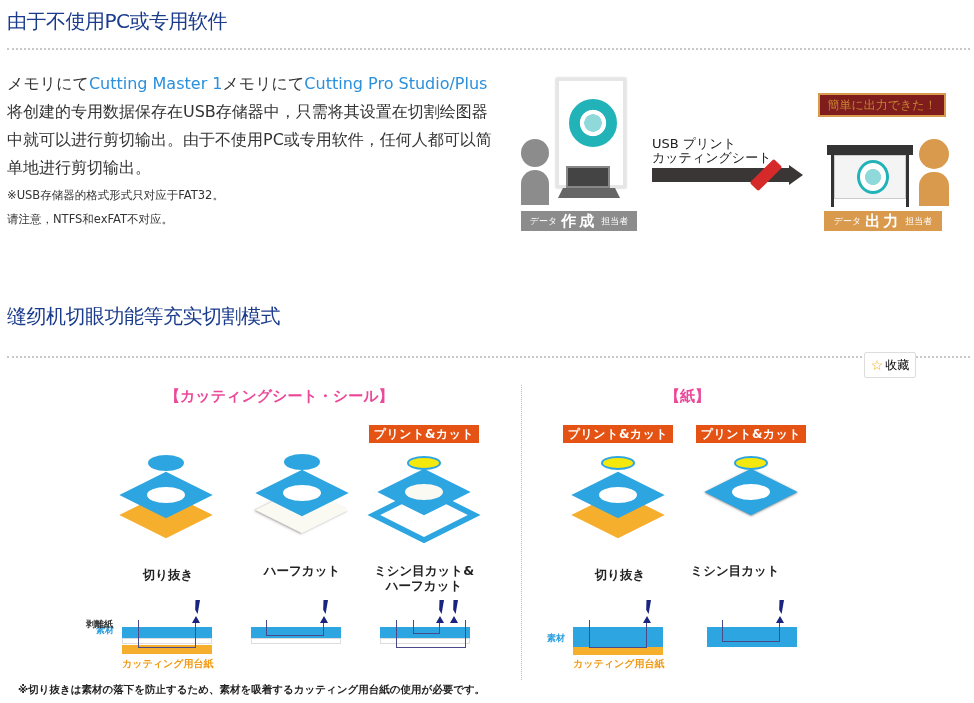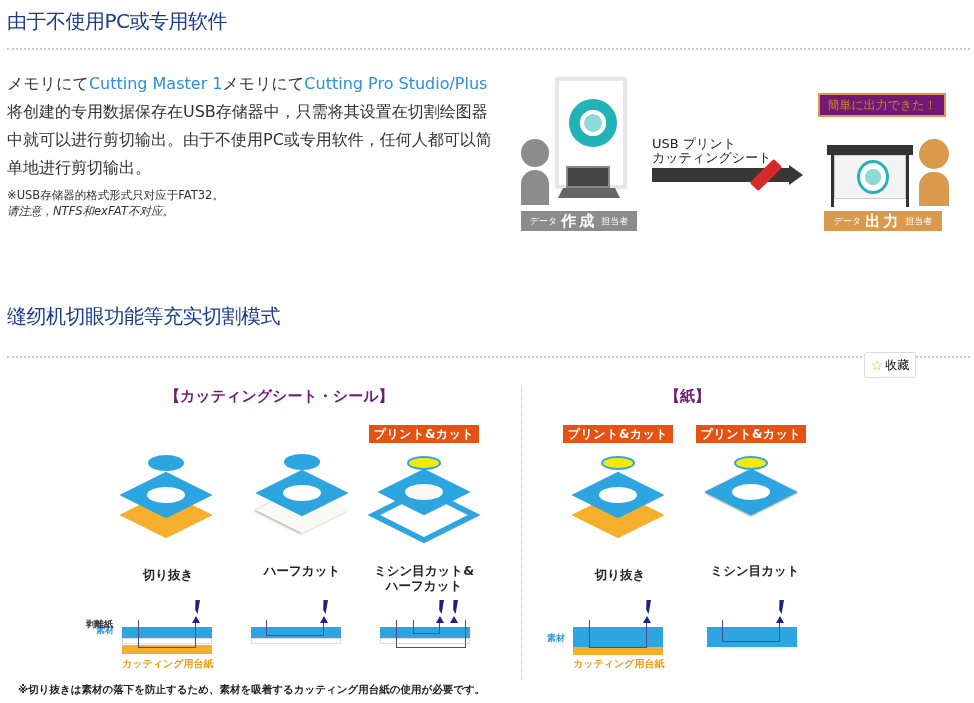--- a/index.html
+++ b/index.html
@@ -18,29 +18,29 @@
   .tagbox { position: absolute; height: 20px; color: #fff; font-size: 9px; display: flex; align-items: center; justify-content: center; gap: 4px; }
   .tagbox .big { font-size: 15px; font-weight: bold; letter-spacing: 3px; }
   .poster { position: absolute; left: 556px; top: 78px; width: 70px; height: 110px; background: #fff; border: 3px solid #e6e6e6; box-shadow: 0 0 2px #bbb; }
   .poster .ring { position: absolute; left: 10px; top: 18px; width: 48px; height: 48px; border: 4px solid #21b3b8; border-radius: 50%; background: radial-gradient(circle, #8fd9da 30%, #fff 32%, #fff 45%, #21b3b8 48%); }
   .laptop-screen { position: absolute; left: 566px; top: 166px; width: 44px; height: 22px; background: #444; border: 2px solid #888; }
   .laptop-base { position: absolute; left: 558px; top: 188px; width: 62px; height: 10px; background: #666; clip-path: polygon(8% 0, 92% 0, 100% 100%, 0 100%); }
   .arrow-text { position: absolute; left: 652px; top: 137px; font-size: 13px; line-height: 14px; color: #222; }
   .arrow-bar { position: absolute; left: 652px; top: 168px; width: 138px; height: 14px; background: #3a3636; }
   .arrow-head { position: absolute; left: 789px; top: 165px; width: 0; height: 0; border-top: 10px solid transparent; border-bottom: 10px solid transparent; border-left: 14px solid #3a3636; }
   .usb-stick { position: absolute; left: 760px; top: 158px; width: 12px; height: 34px; background: #d62a2a; transform: rotate(45deg); border-radius: 2px; }
-  .bubble { position: absolute; left: 818px; top: 93px; width: 128px; height: 24px; border: 2px solid #d99a4e; background: #701a75; color: #c78332; font-size: 12px; display: flex; align-items: center; justify-content: center; }
+  .bubble { position: absolute; left: 818px; top: 93px; width: 128px; height: 24px; border: 2px solid #d99a4e; background: #7f1d1d; color: #c78332; font-size: 12px; display: flex; align-items: center; justify-content: center; }
   .plotter { position: absolute; left: 827px; top: 145px; width: 86px; height: 60px; }
   .plotter .bar { position: absolute; left: 0; top: 0; width: 86px; height: 10px; background: #333; }
   .plotter .sheet { position: absolute; left: 7px; top: 10px; width: 72px; height: 44px; background: #f4f4f4; border: 1px solid #ccc; }
   .plotter .ring2 { position: absolute; left: 22px; top: 4px; width: 32px; height: 34px; border: 3px solid #21b3b8; border-radius: 50%; background: radial-gradient(circle, #8fd9da 40%, #fff 44%); }
   .plotter .leg { position: absolute; top: 10px; width: 3px; height: 52px; background: #333; }
   
   .vsep { position: absolute; left: 521px; top: 385px; height: 295px; border-left: 1px dotted #bbb; }
-  .grp-title { position: absolute; font-size: 15px; font-weight: bold; color: #701a75; }
+  .grp-title { position: absolute; font-size: 15px; font-weight: bold; color: #ec4899; }
   .pc-badge { position: absolute; height: 18px; background: #e55314; color: #fff; font-size: 12px; font-weight: bold; display: flex; align-items: center; justify-content: center; letter-spacing: 0.5px; }
   .iso { position: absolute; width: 66px; height: 66px; transform: translate(-50%,-50%) scaleY(0.5) rotate(45deg); }
   .ellipse { position: absolute; border-radius: 50%; transform: translate(-50%,-50%); }
   .cap { position: absolute; font-size: 12.5px; font-weight: bold; color: #222; text-align: center; line-height: 15px; }
   .layer { position: absolute; height: 11px; }
   .cutline { position: absolute; border: 1px solid #4a4a8a; border-top: none; }
   .blade { position: absolute; width: 6px; height: 14px; background: #1a237e; clip-path: polygon(25% 0, 100% 0, 60% 100%, 20% 70%); }
   .tri { position: absolute; width: 0; height: 0; border-left: 4px solid transparent; border-right: 4px solid transparent; border-bottom: 7px solid #1a237e; }
   .lbl-blue { position: absolute; font-size: 9px; font-weight: bold; color: #2a9fe0; }
   .lbl-dark { position: absolute; font-size: 9px; font-weight: bold; color: #333; }
@@ -50,21 +50,21 @@
 </head>
 <body>
 
 <h2 class="h2" style="top:8px;">由于不使用PC或专用软件</h2>
 <div class="dots" style="top:48px;"></div>
 
 <p class="para">
   <span>メモリにて</span><a class="link">Cutting Master 1</a><span>メモリにて</span><a class="link">Cutting Pro Studio/Plus</a><span>将创建的专用数据保存在USB存储器中，只需将其设置在切割绘图器中就可以进行剪切输出。由于不使用PC或专用软件，任何人都可以简单地进行剪切输出。</span>
 </p>
 <div class="note" style="top:188px;">※USB存储器的格式形式只对应于FAT32。</div>
-<div class="note" style="top:204px;font-style:italic;">请注意，NTFS和exFAT不对应。</div>
+<div class="note" style="top:212px;">请注意，NTFS和exFAT不对应。</div>
 
 <div>
   <div class="person">
     <div class="head" style="left:521px;top:139px;width:28px;height:28px;background:#8c8c8c;"></div>
     <div class="body" style="left:521px;top:170px;width:28px;height:35px;background:#8c8c8c;"></div>
   </div>
   <div class="poster">
       <div class="ring"></div>
     </div>
   <div class="laptop-screen"></div>
@@ -181,21 +181,21 @@
   <div class="ellipse" style="left:618px;top:495px;width:38px;height:16px;background:#fff;"></div>
   <div class="ellipse" style="left:618px;top:463px;width:34px;height:14px;background:#f5e80d;border:2px solid #2da5e0;"></div>
 </div>
 <div>
   <div class="iso" style="left:751px;top:492px;background:#2da5e0;box-shadow:1px 1px 3px #888;"></div>
   <div class="ellipse" style="left:751px;top:492px;width:38px;height:16px;background:#fff;"></div>
   <div class="ellipse" style="left:751px;top:463px;width:34px;height:14px;background:#f5e80d;border:2px solid #2da5e0;"></div>
 </div>
 
 <div class="cap" style="left:590px;top:567px;width:60px;">切り抜き</div>
-<div class="cap" style="left:700px;top:563px;width:110px;">ミシン目カット</div>
+<div class="cap" style="left:680px;top:563px;width:110px;">ミシン目カット</div>
 
 <div>
   <div class="layer" style="left:573px;top:627px;width:90px;height:20px;background:#2da5e0;"></div>
   <div class="layer" style="left:573px;top:647px;width:90px;height:8px;background:#f6ae2d;"></div>
   <div class="cutline" style="left:589px;top:620px;width:58px;height:28px;"></div>
   <div class="tri" style="left:643px;top:616px;"></div>
   <div class="blade" style="left:645px;top:600px;"></div>
   <span class="lbl-blue" style="left:547px;top:632px;">素材</span>
   <span class="lbl-orange" style="left:573px;top:657px;">カッティング用台紙</span>
 </div>

